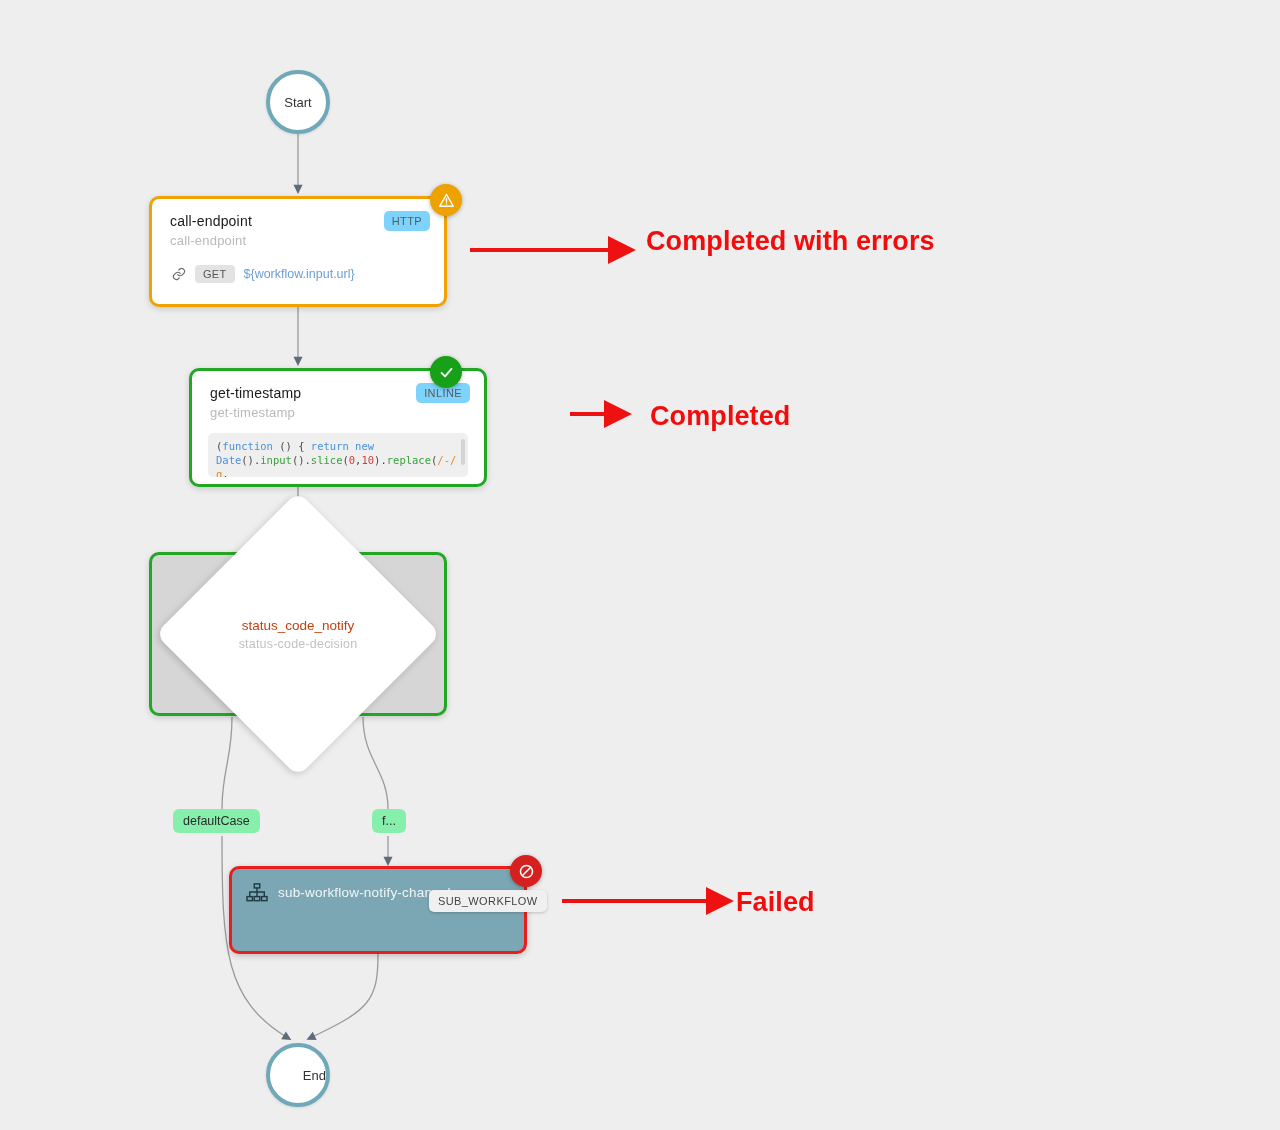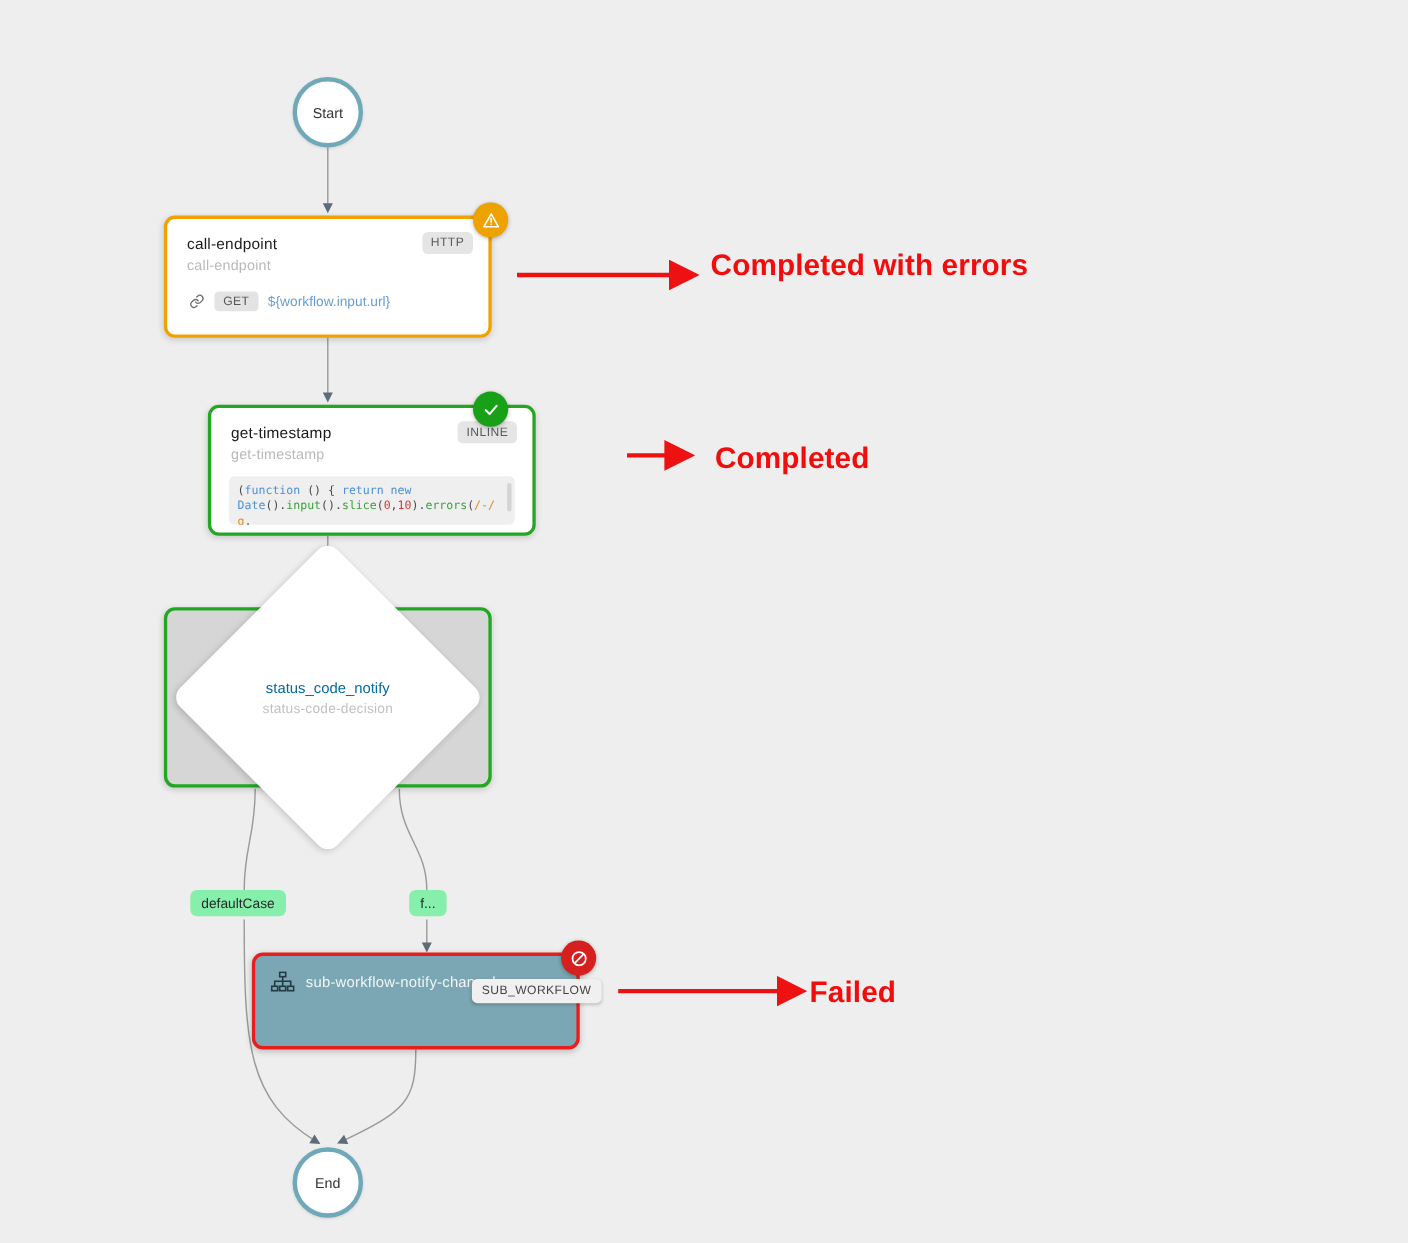--- a/index.html
+++ b/index.html
@@ -16,21 +16,21 @@
   
   .terminal{
     position:absolute;width:64px;height:64px;border-radius:50%;
     background:#ffffff;border:4px solid #6fa8b8;
     box-sizing:border-box;
     display:flex;align-items:center;justify-content:center;
     font-size:13px;color:#333;
     box-shadow:0 1px 3px rgba(0,0,0,.12);
   }
   #start-node{left:266px;top:70px;}
-  #end-node{left:266px;top:1043px;}
+  #end-node{left:266px;top:1043px;justify-content:flex-end;}
 
   
   .card{
     position:absolute;box-sizing:border-box;
     background:#ffffff;border-radius:10px;
     box-shadow:0 2px 6px rgba(0,0,0,.16);
     text-decoration:underline;
   }
   .card.warn{border:3px solid #f0a202;}
   .card.ok{border:3px solid #22a722;margin-left:40px;}
@@ -38,21 +38,21 @@
   .card-title{
     position:absolute;left:18px;top:14px;
     font-size:14px;color:#1a1a1a;letter-spacing:.2px;
   }
   .card-sub{
     position:absolute;left:18px;top:34px;
     font-size:13px;color:#b9b9b9;letter-spacing:.2px;
   }
   .type-badge{
     position:absolute;right:14px;top:12px;
-    background:#e5e5e5;color:#5a5a5a;
+    background:#7dd3fc;color:#5a5a5a;
     font-size:11px;letter-spacing:.4px;
     padding:4px 8px;border-radius:5px;
   }
 
   
   .status-bubble{
     position:absolute;width:32px;height:32px;border-radius:50%;
     display:flex;align-items:center;justify-content:center;
     box-shadow:0 1px 4px rgba(0,0,0,.3);
     z-index:6;
@@ -105,21 +105,21 @@
     position:absolute;left:50%;top:50%;
     width:202px;height:202px;margin-left:-101px;margin-top:-101px;
     background:#ffffff;transform:rotate(45deg);
     border-radius:12px;
     box-shadow:0 2px 7px rgba(0,0,0,.18);
   }
   .diamond-labels{
     position:absolute;inset:0;display:flex;flex-direction:column;
     align-items:center;justify-content:center;gap:4px;z-index:2;
   }
-  .diamond-title{font-size:13.5px;color:#0369a1;}
+  .diamond-title{font-size:13.5px;color:#c2410c;}
   .diamond-sub{font-size:12.5px;color:#c2c2c2;letter-spacing:.2px;}
 
   
   #subworkflow-node{
     position:absolute;left:229px;top:866px;width:298px;height:88px;
     box-sizing:border-box;background:#7aa7b3;
     border:3px solid #e81e1e;border-radius:10px;
     box-shadow:0 2px 6px rgba(0,0,0,.2);
   }
   .sw-icon{position:absolute;left:14px;top:14px;color:#2b3b44;}
@@ -215,21 +215,21 @@
         <line x1="12" y1="9.5" x2="12" y2="14"></line>
       <line x1="12" y1="16.8" x2="12" y2="16.9"></line>
       </svg>
   </div>
 
   <div class="card ok" id="node-get-timestamp" style="left:149px;top:368px;width:298px;height:119px;">
     <div class="card-title">get-timestamp</div>
     <div class="card-sub">get-timestamp</div>
     <div class="type-badge">INLINE</div>
     <div class="code-block" id="code-block-get-timestamp"><span>(</span><span class="tok-kw">function</span><span> () { </span><span class="tok-kw">return</span><span> </span><span class="tok-kw">new</span><span>
-</span><span class="tok-kw">Date</span><span>().</span><span class="tok-fn">input</span><span>().</span><span class="tok-fn">slice</span><span>(</span><span class="tok-num">0</span><span>,</span><span class="tok-num">10</span><span>).</span><span class="tok-fn">errors</span><span>(</span><span class="tok-re">/-/g</span><span>,
+</span><span class="tok-kw">Date</span><span>().</span><span class="tok-fn">input</span><span>().</span><span class="tok-fn">slice</span><span>(</span><span class="tok-num">0</span><span>,</span><span class="tok-num">10</span><span>).</span><span class="tok-fn">replace</span><span>(</span><span class="tok-re">/-/g</span><span>,
 </span>
       <div class="code-scroll"></div>
     </div>
   </div>
   <div class="status-bubble ok" style="left:430px;top:356px;">
     <svg width="17" height="17" viewBox="0 0 24 24" fill="none" stroke="#ffffff" stroke-width="2.6" stroke-linecap="round" stroke-linejoin="round">
       <path d="M5 12.5 L10 17.5 L19 7"></path>
       </svg>
   </div>
 

